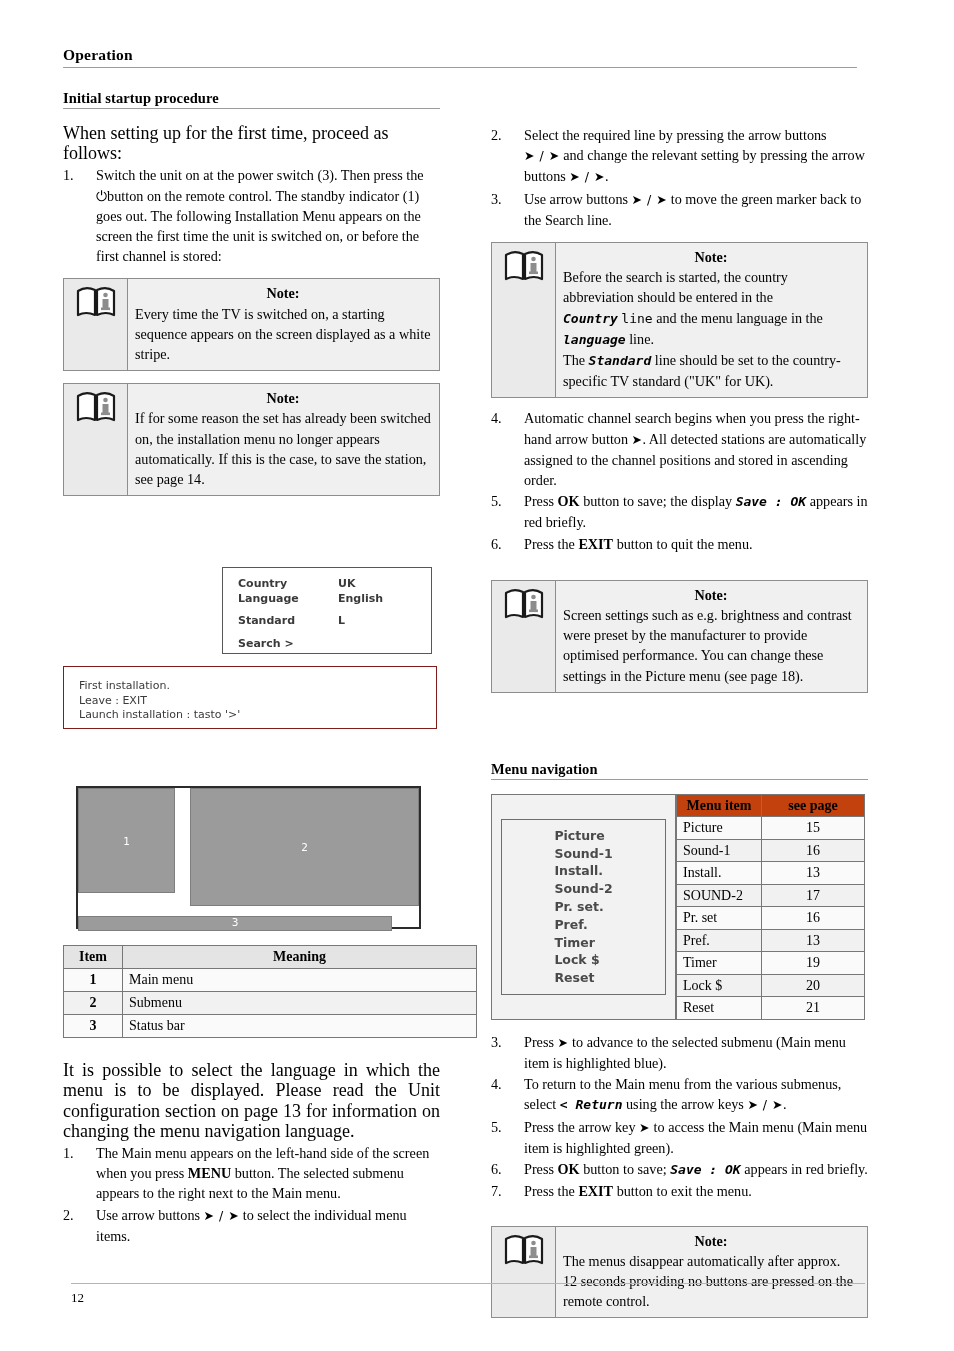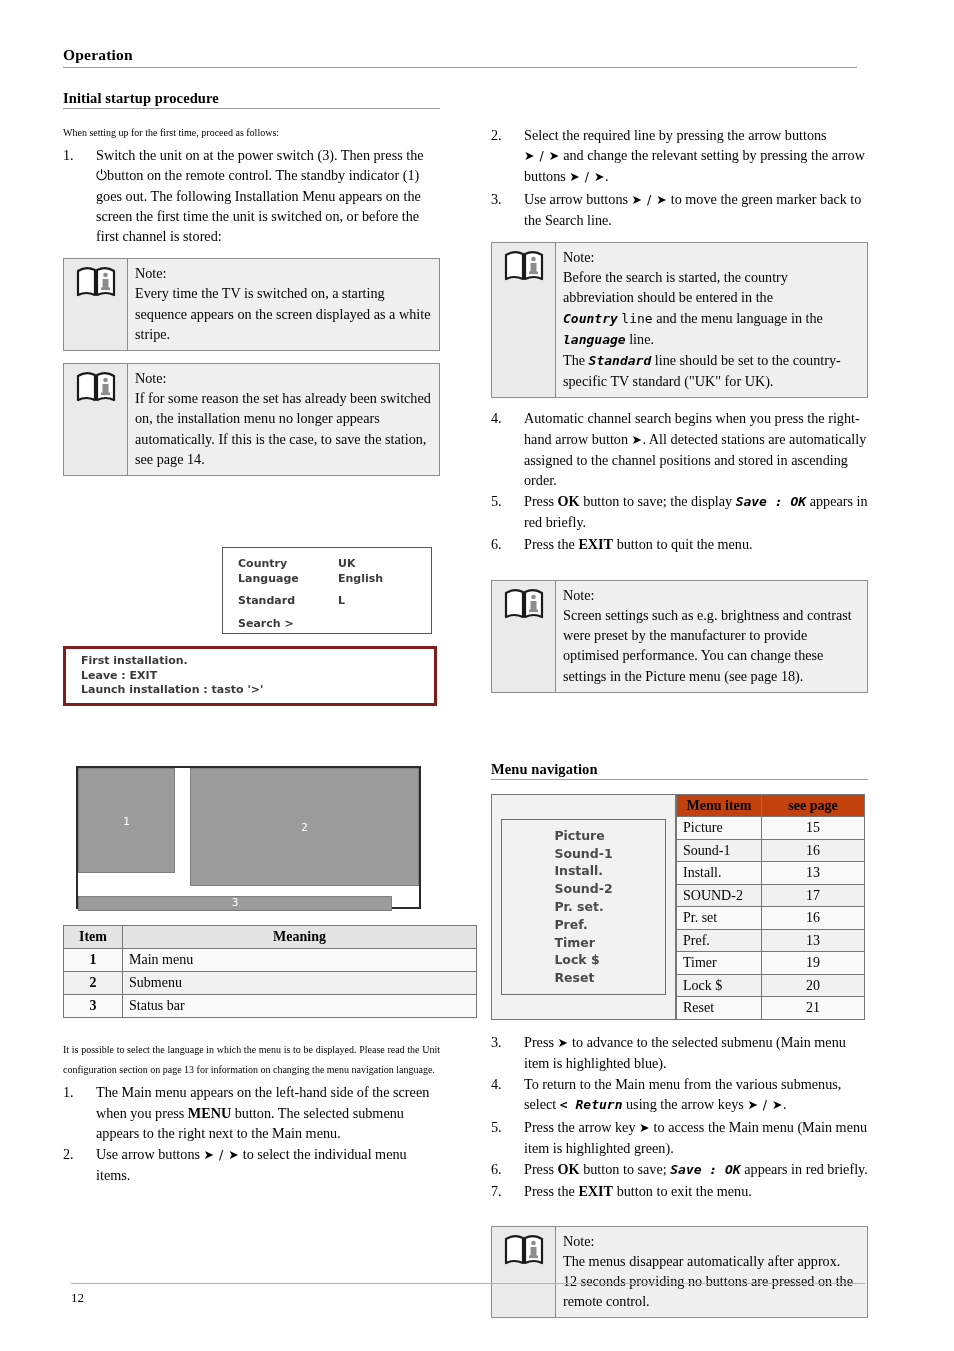--- a/index.html
+++ b/index.html
@@ -50,21 +50,21 @@
     font-weight: bold;
     margin: 0 0 1px 0;
     letter-spacing: .1px;
   }
   .section-rule {
     border-bottom: 1px solid #9c9c9c;
     margin-bottom: 14px;
   }
 
   p.body {
-    font-size: 10px;
+    font-size: 18px;
     line-height: 20.2px;
     margin: 0 0 2px 0;
   }
   p.justify { text-align: justify; }
 
   
   ol.steps {
     list-style: none;
     margin: 0;
     padding: 0;
@@ -121,22 +121,23 @@
     padding-top: 7px;
     background: #eaeaea;
   }
   .note-body {
     flex: 1 1 auto;
     padding: 4px 8px 6px 7px;
     font-size: 14.2px;
     line-height: 20.2px;
   }
   .note-body .note-title {
-    font-weight: normal;
+    font-weight: bold;
     display: block;
+    text-align: center;
   }
 
   
   .osd-wrap {
     position: relative;
     height: 200px;
     margin-top: 4px;
   }
   .osd-menu {
     position: absolute;
@@ -157,27 +158,27 @@
     display: flex;
     line-height: 14.5px;
   }
   .osd-row .k { width: 100px; }
   .osd-gap { height: 8px; }
   .osd-status {
     position: absolute;
     left: 0;
     top: 160px;
     width: 374px;
-    border: 3px solid #7f1d1d;
+    border: 1px solid #7f1d1d;
     background: #fff;
     box-sizing: border-box;
-    padding: 5px 0 5px 15px;
+    padding: 12px 0 5px 15px;
     font-family: "DejaVu Sans", sans-serif;
     font-size: 11px;
-    font-weight: bold;
+    font-weight: normal;
     color: #3a3a3a;
     line-height: 14.5px;
   }
 
   
   .screen-diagram {
     position: relative;
     width: 345px;
     height: 143px;
     border: 2px solid #2b2b2b;

